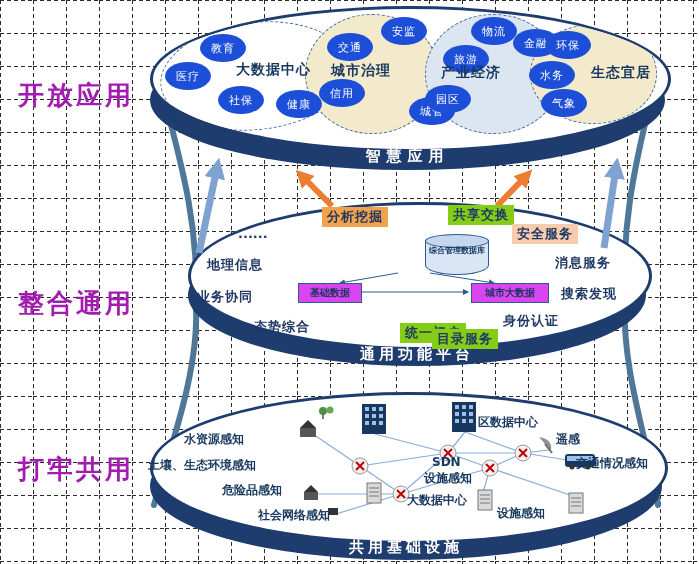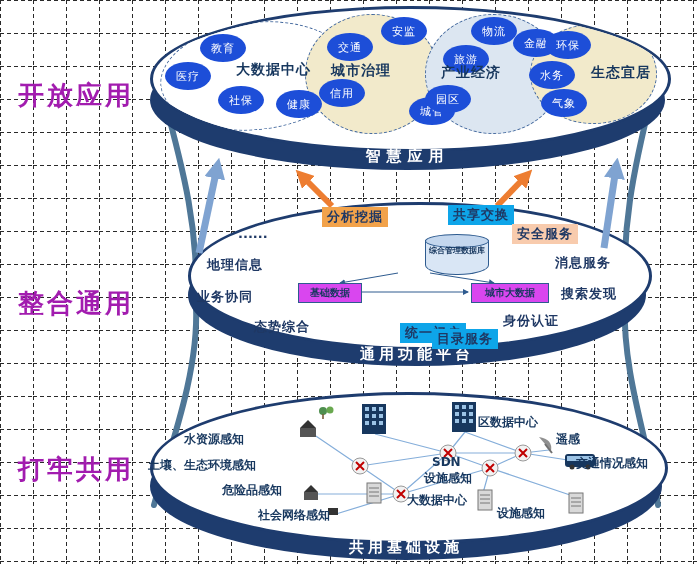--- a/index.html
+++ b/index.html
@@ -20,21 +20,21 @@
   .bubble{position:absolute;width:46px;height:28px;border-radius:50%;background:#1d4ed8;
           color:#fff;font-size:11px;display:flex;align-items:center;justify-content:center;
           letter-spacing:1px;white-space:nowrap;}
   .grp{position:absolute;font-weight:bold;color:#17375E;font-size:14px;letter-spacing:1px;
        white-space:nowrap;}
 
   
   .svc{position:absolute;font-weight:bold;color:#1F3864;font-size:13px;padding:1px 5px;
        letter-spacing:1px;white-space:nowrap;z-index:4;}
   .svc.o{background:#F2A24A}
-  .svc.y{background:#0ea5e9}
+  .svc.y{background:#84cc16}
   .svc.p{background:#F8CBAD}
   .dots{position:absolute;font-weight:bold;color:#1F3864;font-size:13px;z-index:4;}
   .box{position:absolute;background:#d946ef;border:1px solid #2E5B8F;color:#17375E;
        font-size:10px;font-weight:bold;display:flex;align-items:center;justify-content:center;
        z-index:4;white-space:nowrap;}
   .cylinder{position:absolute;left:382px;top:234px;width:64px;height:42px;z-index:4;margin-left:43px;}
   .cyl-body{position:absolute;left:0;top:6px;width:62px;height:34px;background:#D9E6F5;
             border:1px solid #2E5B8F;border-top:none;border-radius:0 0 31px 31px / 0 0 10px 10px;}
   .cyl-cap{position:absolute;left:0;top:0;width:62px;height:12px;background:#C4D7EE;
            border:1px solid #2E5B8F;border-radius:50%;}

